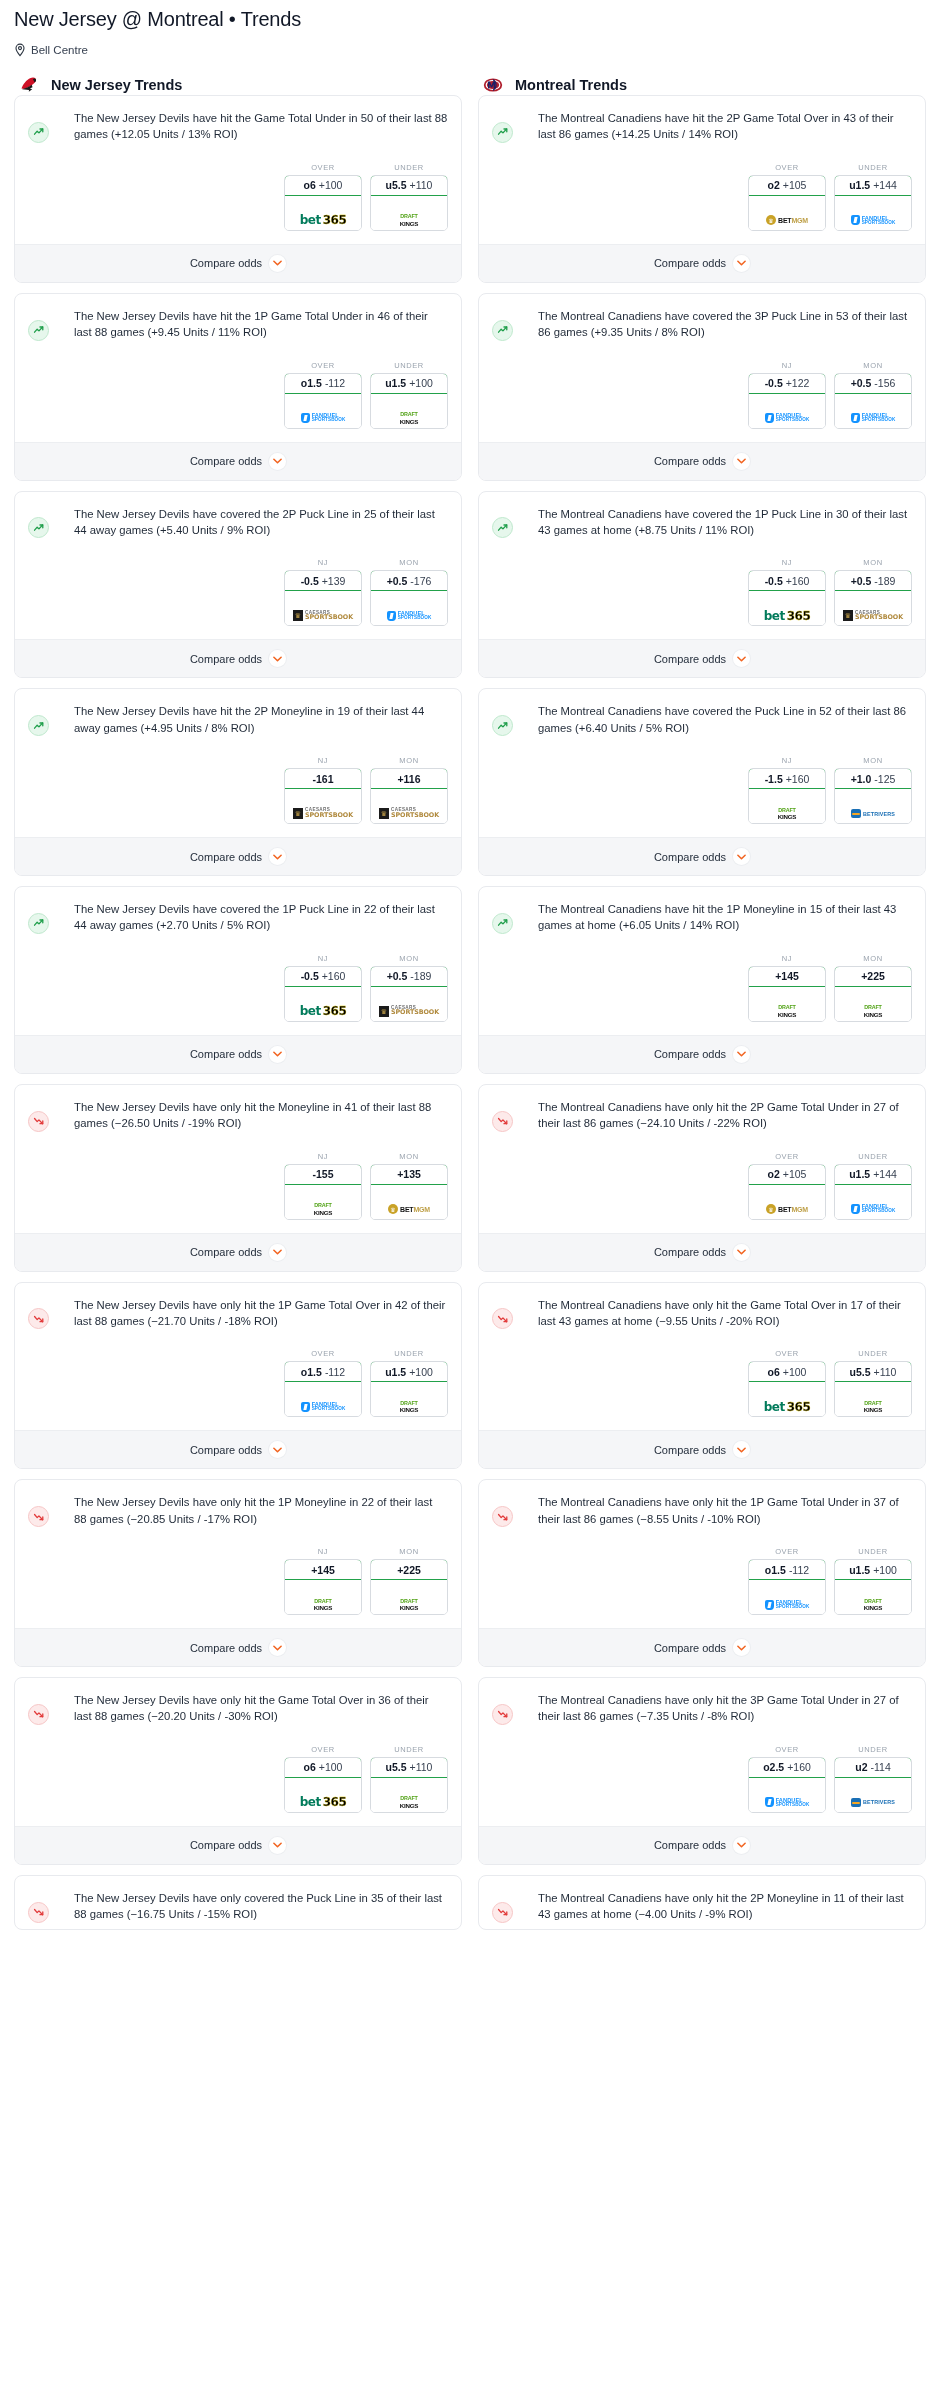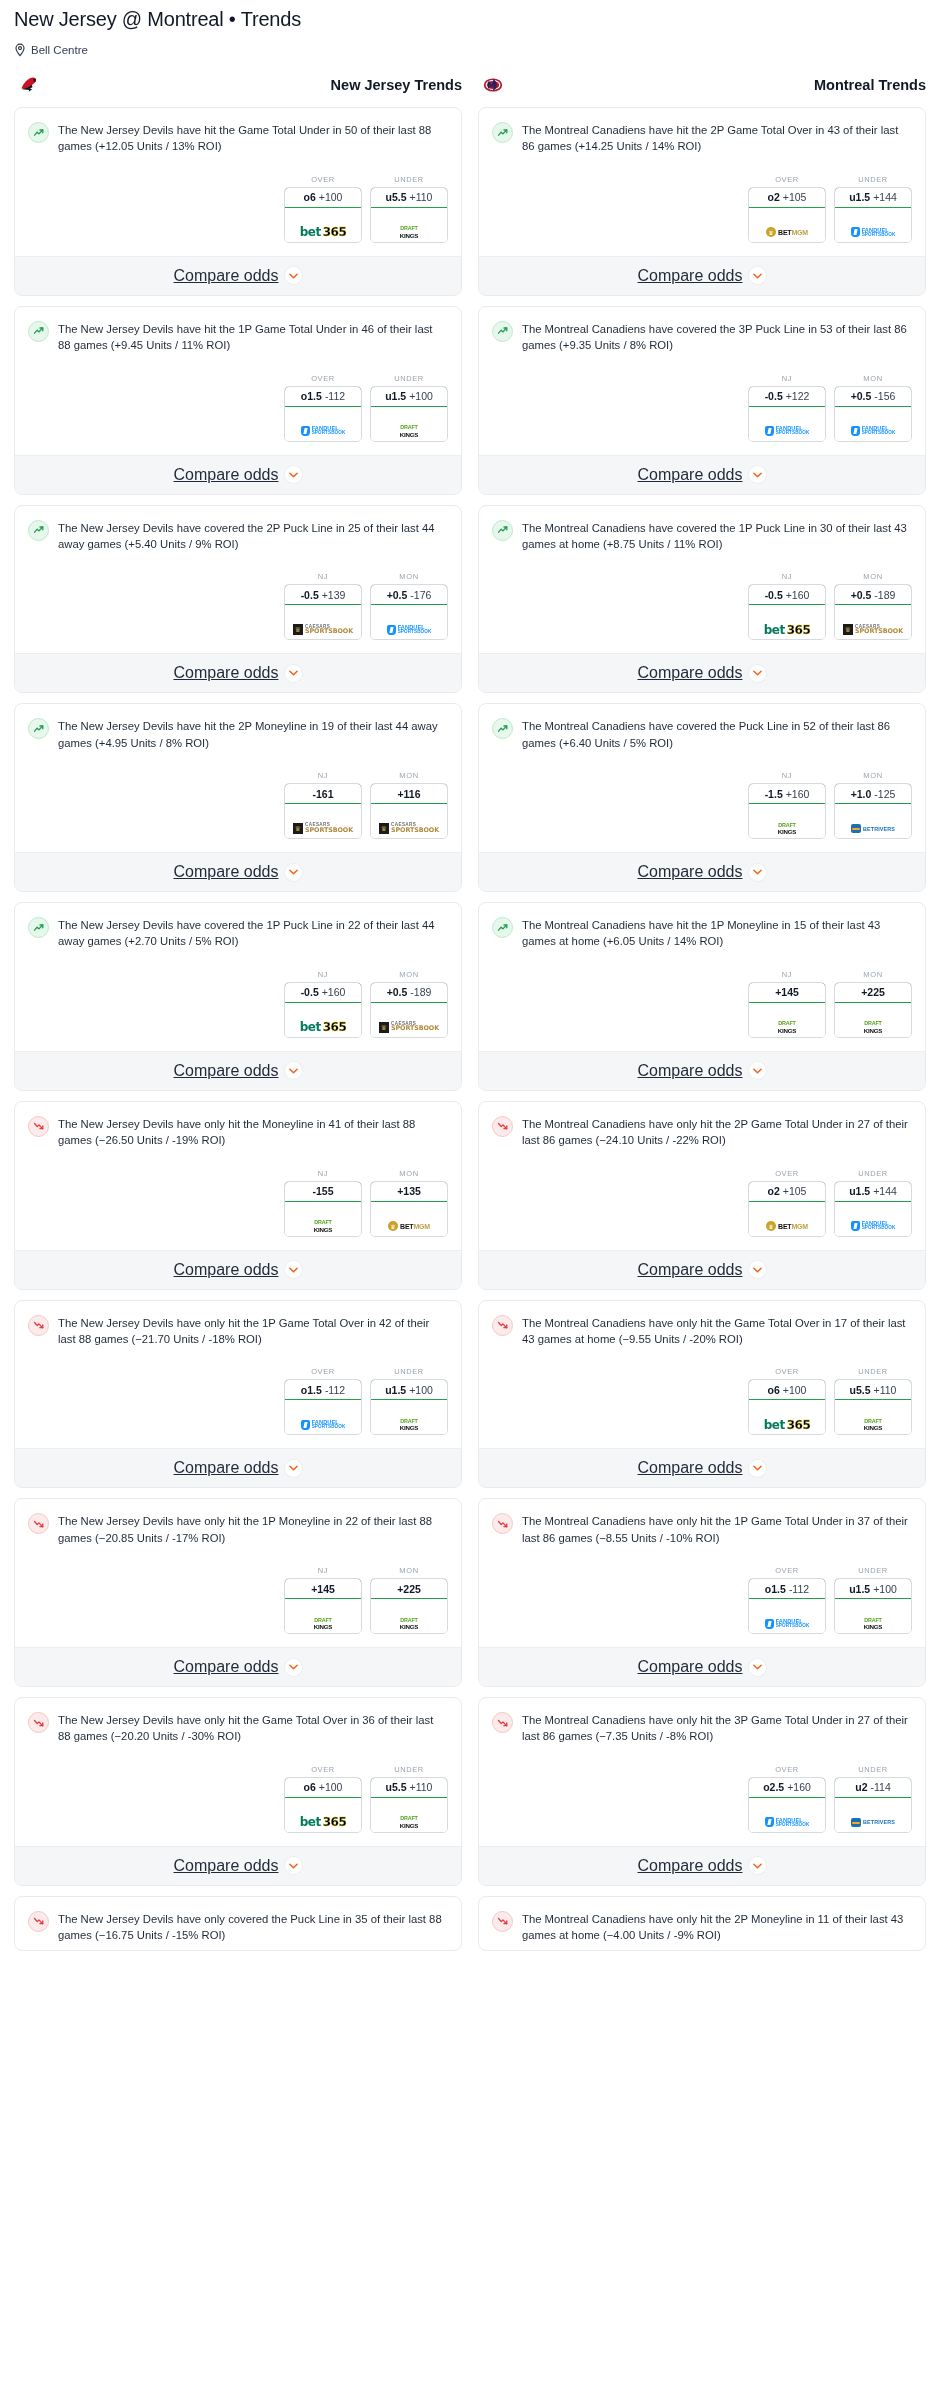--- a/index.html
+++ b/index.html
@@ -21,35 +21,35 @@
   .venue-row {
     display: flex; align-items: center; gap: 5px;
     margin-top: 12px; margin-bottom: 18px;
   }
   .venue-text { font-size: 11.5px; color: #374151; }
 
   .columns { display: flex; gap: 16px; align-items: flex-start; }
   .column { flex: 1 1 0; min-width: 0; }
 
   .col-header {
-    display: flex; align-items: center; gap: 20px;
-    margin-bottom: 12px; padding-left: 5px; justify-content: space-between;
+    display: flex; align-items: center; gap: 12px;
+    padding-left: 5px;
   }
   .team-logo { width: 20px; height: 20px; flex: 0 0 20px; }
   .col-header-title { font-size: 14.5px; font-weight: 700; color: #111827; }
 
   .trend-card {
     border: 1px solid #e8eaee;
     border-radius: 8px;
     background: #ffffff;
     margin-bottom: 10px;
     overflow: hidden;
   }
   .trend-body { padding: 13px 13px 6px 13px; }
-  .trend-top { display: flex; gap: 9px; align-items: flex-start; }
+  .trend-top { display: flex; gap: 25px; align-items: flex-end; }
   .trend-icon {
     width: 21px; height: 21px; flex: 0 0 21px;
     border-radius: 50%;
     display: flex; align-items: center; justify-content: center;
     margin-top: 1px;
   }
   .trend-icon.up { background: #e6f7ec; border: 1px solid #bfe8cd; }
   .trend-icon.down { background: #fdeaea; border: 1px solid #f6c6c6; }
   .trend-text {
     font-size: 11.3px;
@@ -124,21 +124,21 @@
   .bk-br .wave:after { content: ""; position: absolute; left: 1px; top: 4px; width: 8px; height: 2px; background: #f5a623; border-radius: 2px; }
   .bk-br .t1 { font-size: 5.4px; font-weight: 800; color: #1a6fb5; letter-spacing: 0.1px; }
 
   .compare-bar {
     background: #f5f6f8;
     border-top: 1px solid #eceef1;
     padding: 10px 0;
     display: flex; align-items: center; justify-content: center; gap: 7px;
     cursor: pointer;
   }
-  .compare-label { font-size: 16px; color: #1f2937; text-decoration: underline; }
+  .compare-label { font-size: 11px; color: #1f2937; }
   .chev-circle {
     width: 17px; height: 17px; border-radius: 50%;
     background: #ffffff;
     display: flex; align-items: center; justify-content: center;
     box-shadow: 0 0 0 1px #eceef1;
   }
   svg { display: block; }
 </style>
 </head>
 <body>

